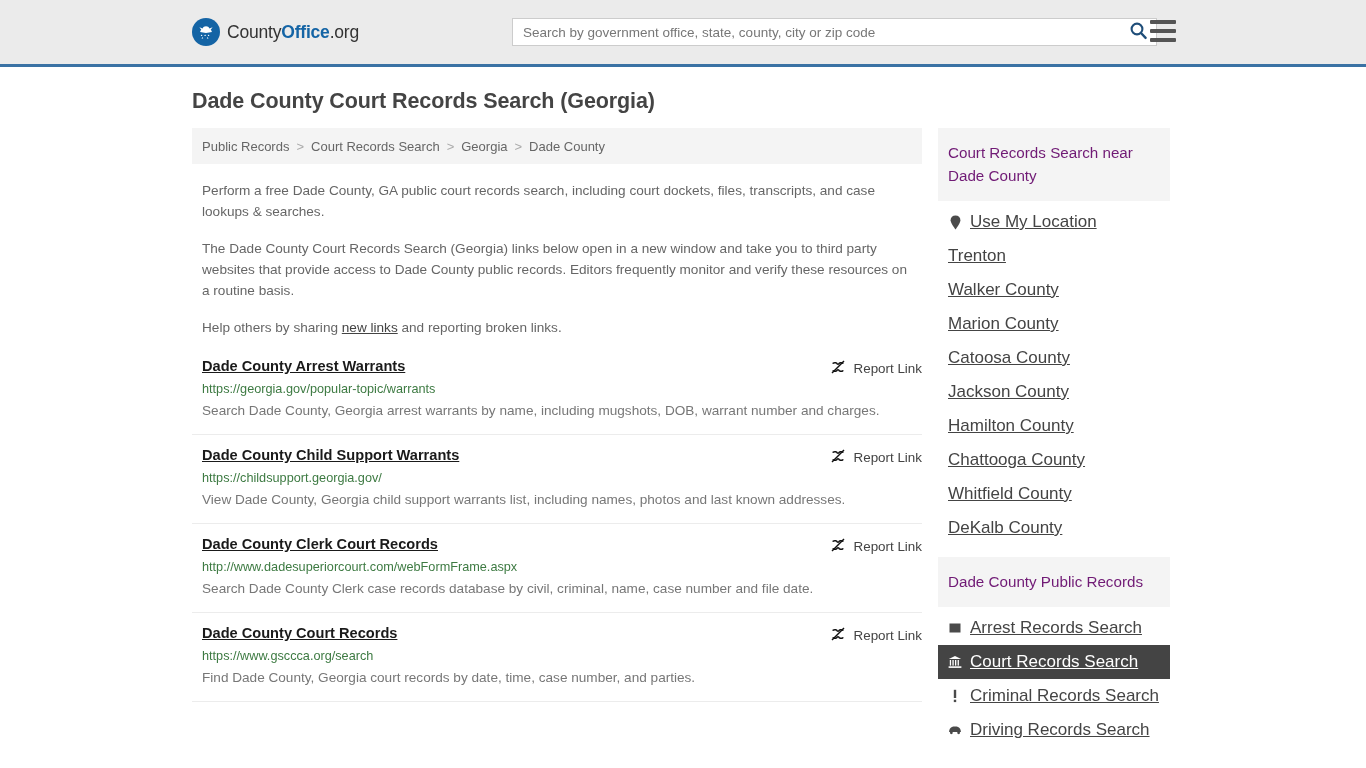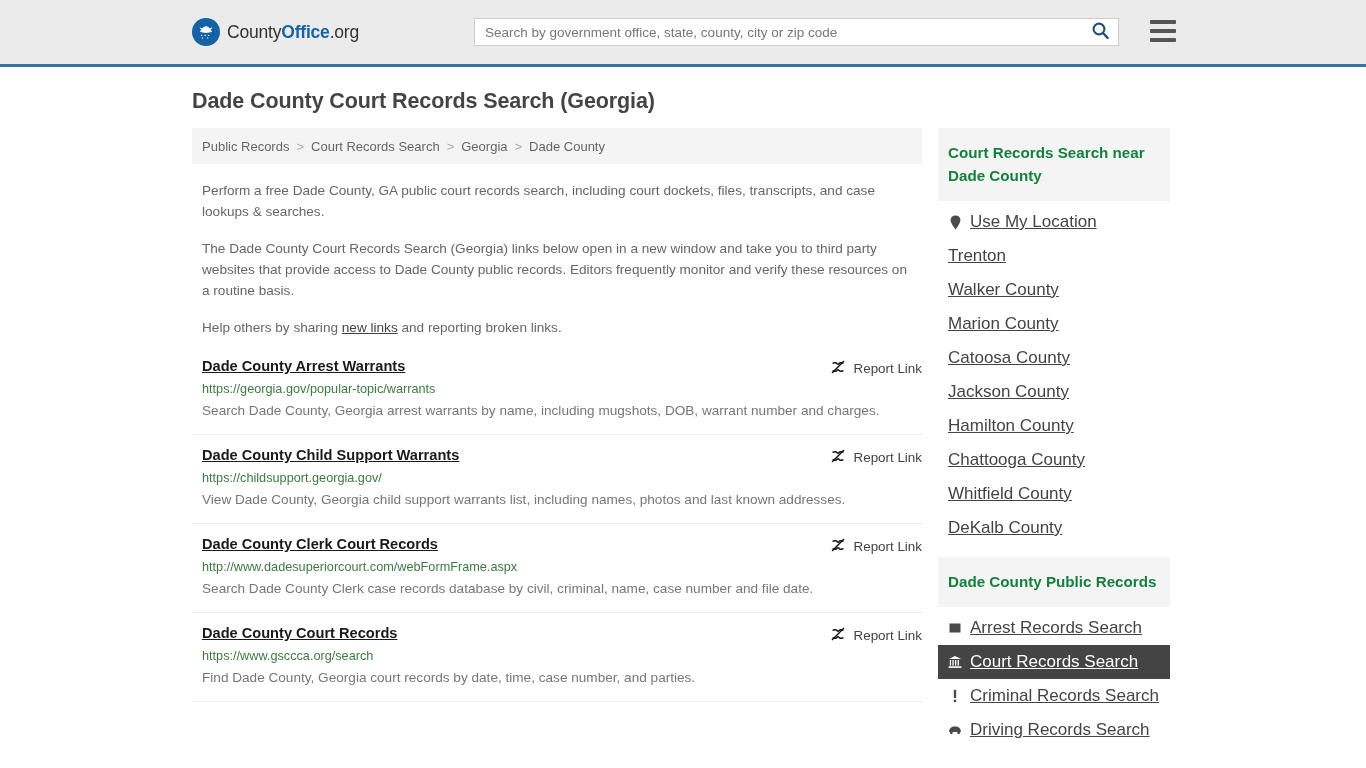--- a/index.html
+++ b/index.html
@@ -43,21 +43,21 @@
     font-size: 17.5px;
     letter-spacing: -0.2px;
     white-space: nowrap;
   }
   .logo-county { color: #333333; }
   .logo-office { color: #1464a5; font-weight: bold; }
   .logo-org { color: #333333; }
 
   .search-area {
     position: absolute;
-    left: 474px;
+    left: 512px;
     top: 18px;
     width: 645px;
     height: 28px;
     display: flex;
     align-items: stretch;
     background: #ffffff;
     border: 1px solid #cccccc;
   }
   .search-input {
     flex: 1;
@@ -197,22 +197,22 @@
     margin: 3px 0 0 10px;
     max-width: 710px;
   }
 
   
   .side-box { margin-bottom: 0; }
   .side-head {
     background: #f4f4f4;
     padding: 13px 10px 14px 10px;
     font-size: 15.2px;
-    font-weight: bold;
-    color: #15803d;
+    font-weight: normal;
+    color: #701a75;
     line-height: 23px;
   }
   .side-links { padding-top: 4px; }
   .side-link {
     display: flex;
     align-items: center;
     gap: 8px;
     padding: 7px 10px;
     font-size: 17px;
     color: #444444;

